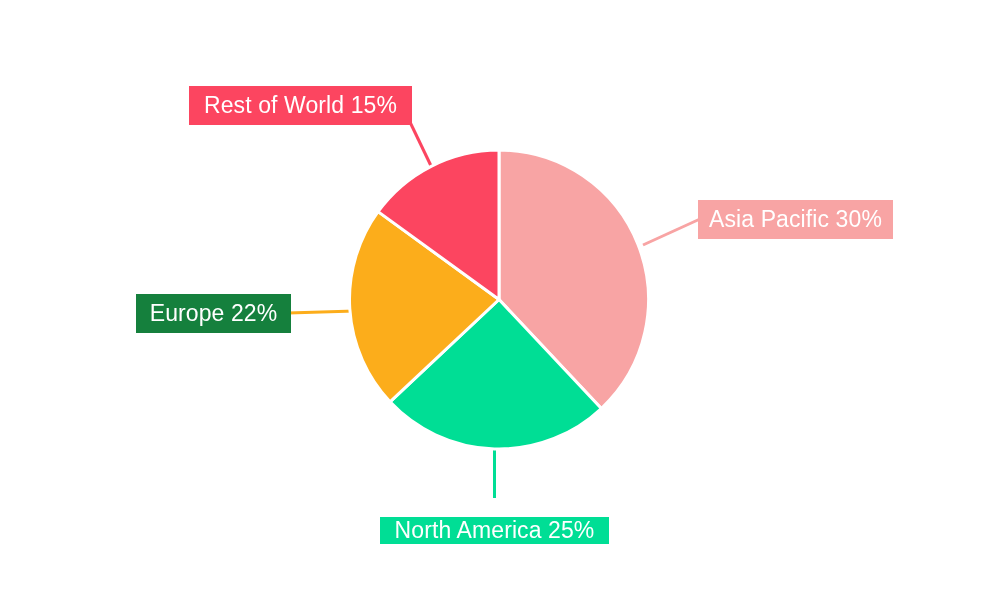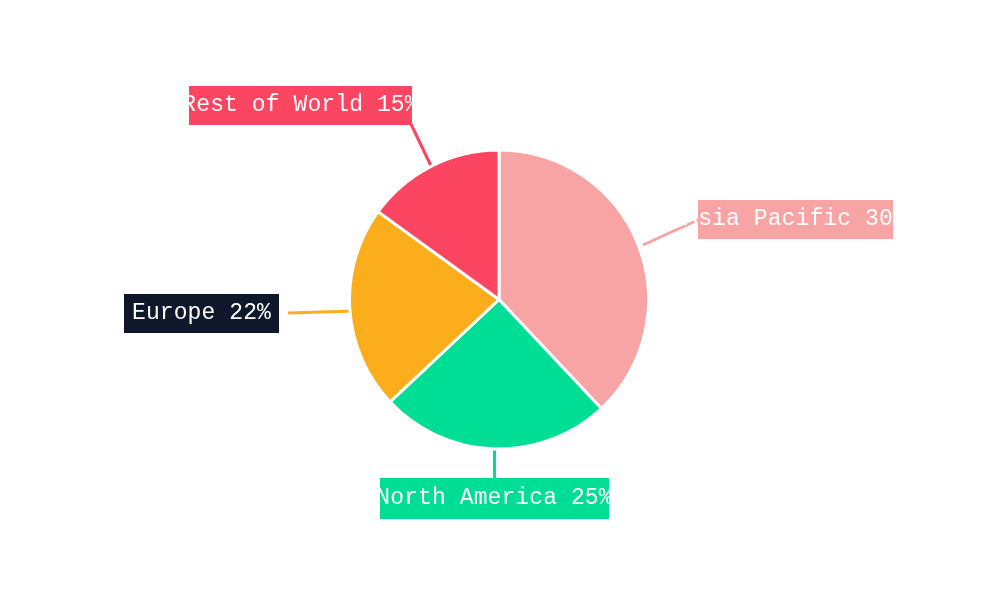--- a/index.html
+++ b/index.html
@@ -37,21 +37,21 @@
     stroke-linecap: butt;
     fill: none;
   }
   .label-box {
     position: absolute;
     box-sizing: border-box;
     display: flex;
     align-items: center;
     justify-content: center;
     color: #ffffff;
-    font-family: Liberation Mono, monospace;
+    font-family: Liberation Sans, sans-serif;
     font-size: 23px;
     font-weight: 400;
     line-height: 1;
     letter-spacing: 0.1px;
     white-space: nowrap;
     padding: 0 10px;
   }
 </style>
 </head>
 <body>
@@ -72,17 +72,17 @@
       <path class="slice-path" fill="#00DE95" d="M 499 299.5 L 601.34 408.48 A 149.5 149.5 0 0 1 390.02 401.84 Z"></path>
       <path class="slice-path" fill="#FCAD1B" d="M 499 299.5 L 390.02 401.84 A 149.5 149.5 0 0 1 378.05 211.63 Z"></path>
       <path class="slice-path" fill="#FC4560" d="M 499 299.5 L 378.05 211.63 A 149.5 149.5 0 0 1 499.00 150.00 Z"></path>
     </g>
   </svg>
 
   <div class="label-box" style="left:189px; top:86px; width:223px; height:39px; background:#FC4560;">Rest of World 15%</div>
 
   <div class="label-box" style="left:698px; top:200px; width:195px; height:39px; background:#F8A4A4;">Asia Pacific 30%</div>
 
-  <div class="label-box" style="left:124px; top:294px; width:155px; height:39px; background:#0f172a;">Europe 22%</div>
+  <div class="label-box" style="left:136px; top:294px; width:155px; height:39px; background:#15803d;">Europe 22%</div>
 
-  <div class="label-box" style="left:380px; top:478px; width:229px; height:41px; background:#00DE95;">North America 25%</div>
+  <div class="label-box" style="left:380px; top:517px; width:229px; height:27px; background:#00DE95;">North America 25%</div>
 
 </div>
 
 </body></html>

